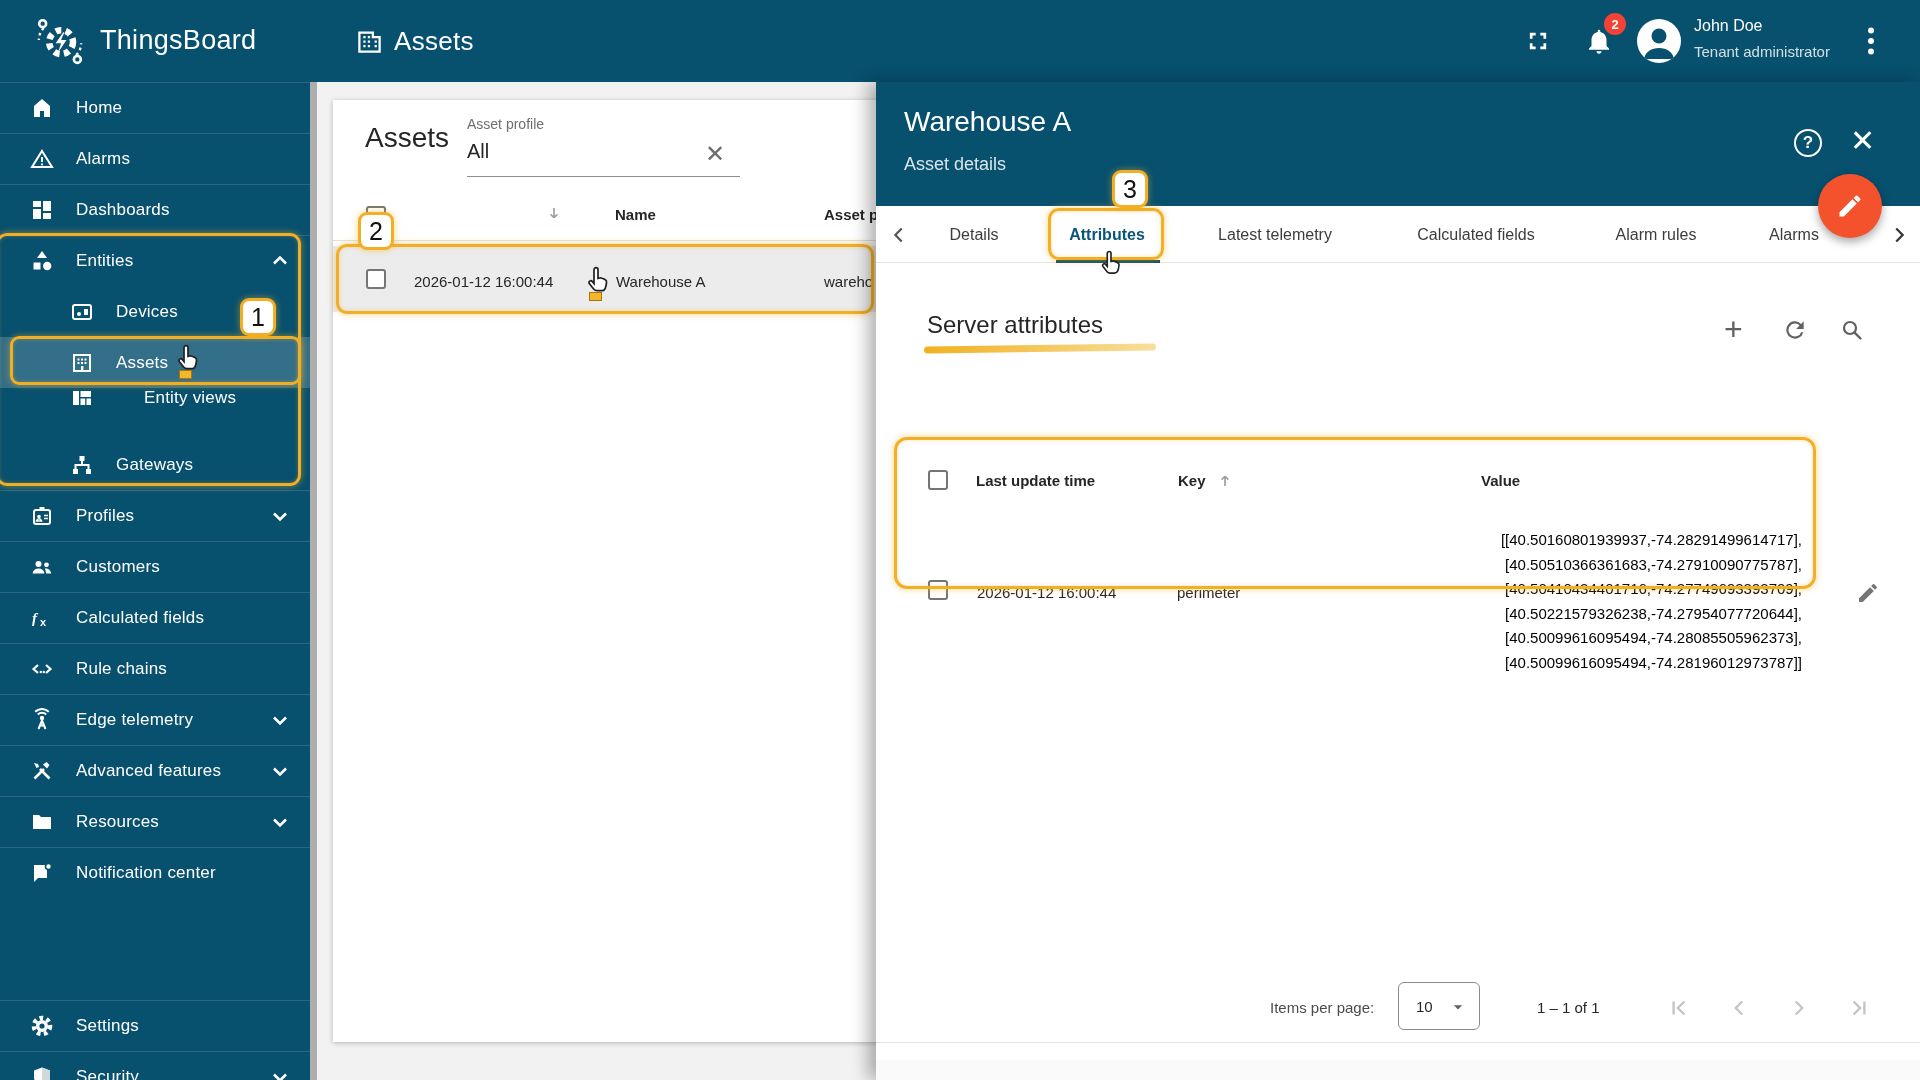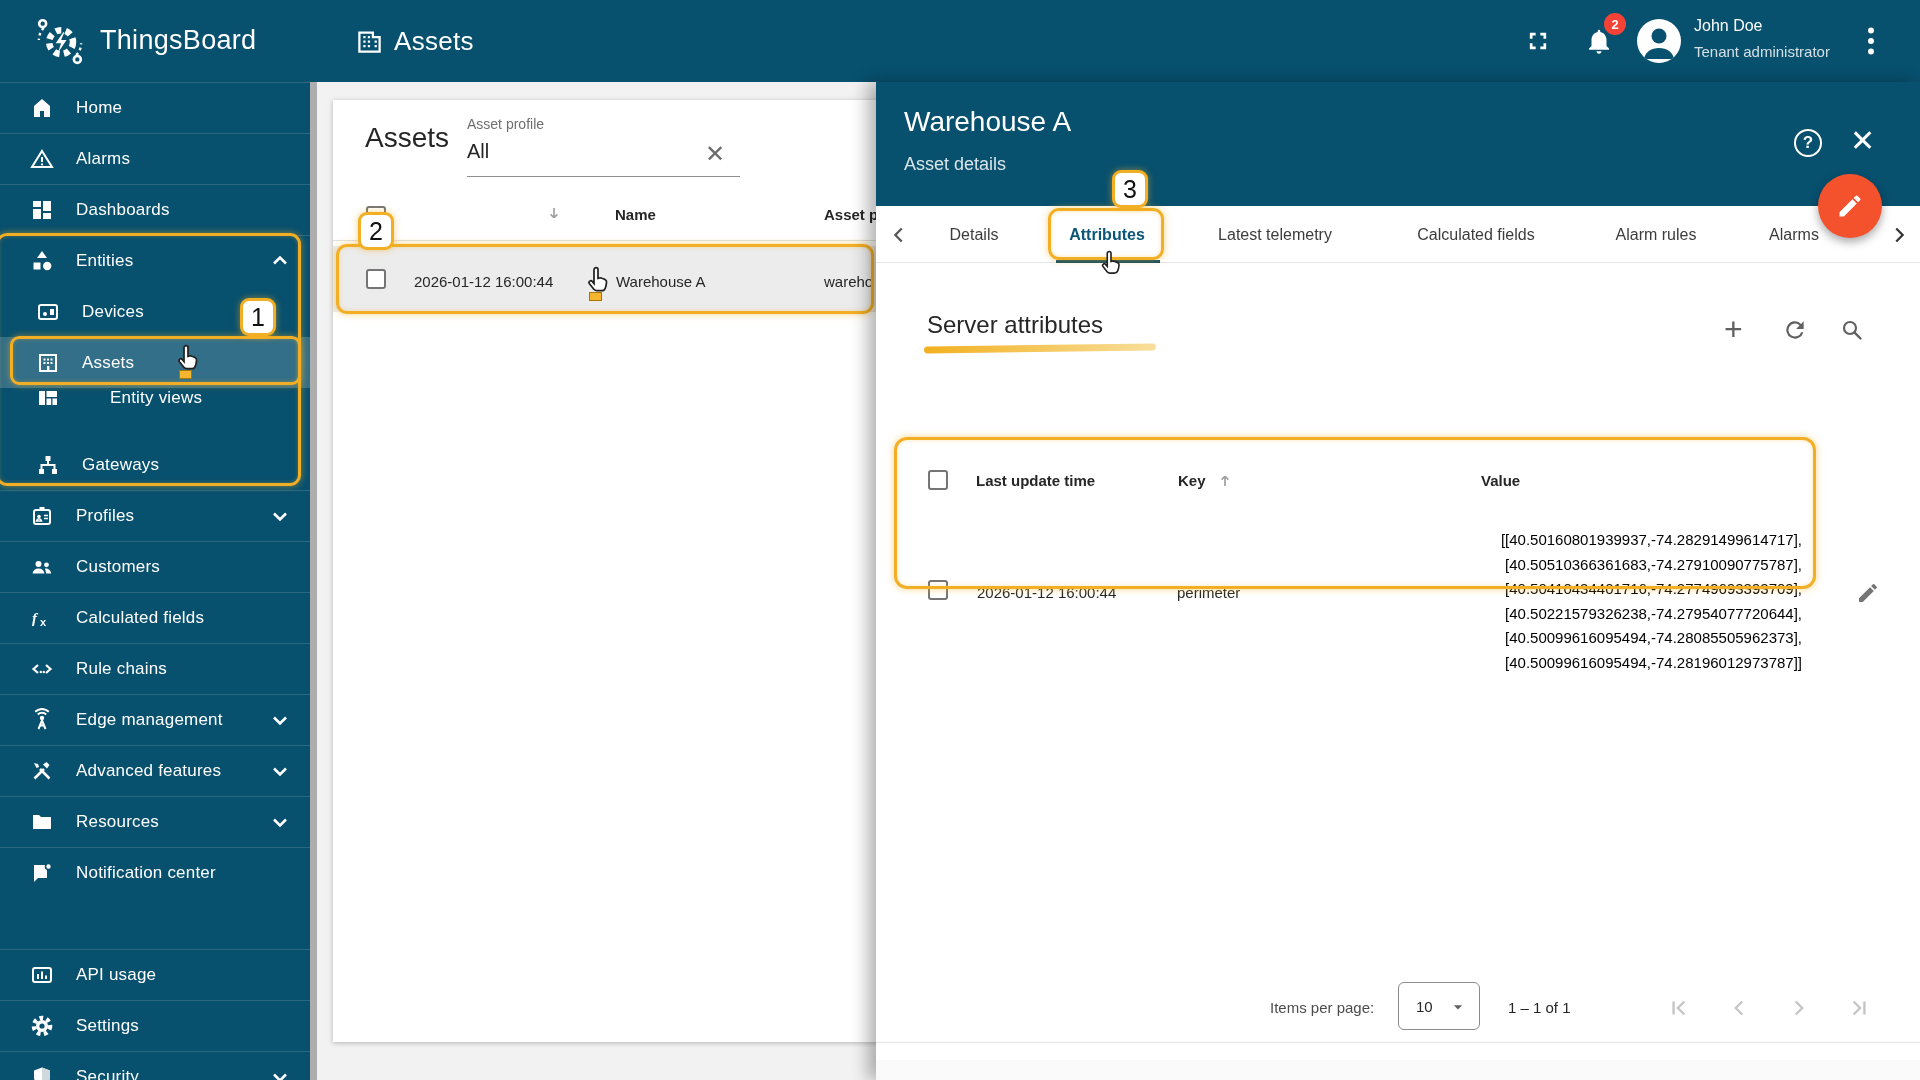--- a/index.html
+++ b/index.html
@@ -16,21 +16,21 @@
   .badge-red { position:absolute; width:22px; height:22px; border-radius:50%; background:#F44336; color:#fff;
     font-size:13px; display:flex; align-items:center; justify-content:center; font-weight:700; }
   .user-name { color:#fff; font-size:16px; }
   .user-role { color:rgba(255,255,255,.82); font-size:15px; }
 
   
   #sidebar { position:absolute; left:0; top:82px; width:310px; height:998px; background:#07506E; z-index:30; }
   .nav-item { position:absolute; left:0; width:310px; height:51px; display:flex; align-items:center;
     color:#fff; padding-left:30px; cursor:pointer; }
   .nav-item.top { border-top:1px solid rgba(255,255,255,.14); }
-  .nav-item.sub { padding-left:36px; }
+  .nav-item.sub { padding-left:70px; }
   .nav-item.selected { background:rgba(255,255,255,.18); }
   .nav-icon { width:24px; height:24px; margin-right:22px; flex:0 0 auto; display:flex; }
   .nav-label { font-size:17px; font-weight:500; letter-spacing:.2px; white-space:nowrap; }
   .nav-chevron { position:absolute; right:18px; top:13px; width:24px; height:24px; }
 
   
   #content-bg { position:absolute; left:317px; top:82px; width:1603px; height:998px; background:#f2f2f2; z-index:5; }
   #scroll-strip { position:absolute; left:310px; top:82px; width:7px; height:998px; background:#aeaeae; z-index:31; }
   #assets-card { position:absolute; left:333px; top:100px; width:560px; height:942px; background:#fff;
     box-shadow:0 1px 5px rgba(0,0,0,.25); z-index:10; }
@@ -260,21 +260,21 @@
       <span class="nav-label">Rule chains</span>
     </div>
     <div class="nav-item top" style="top:612px;">
       <span class="nav-icon">
           <svg width="24" height="24" viewBox="0 0 24 24">
             <circle cx="12" cy="10" r="2.2" fill="#fff"></circle>
             <path d="M7.8 6.5a6 6 0 0 1 8.4 0M5.2 3.8a9.6 9.6 0 0 1 13.6 0" fill="none" stroke="#fff" stroke-width="2"></path>
             <path d="M12 12.5L8.5 21M12 12.5L15.5 21M9.8 17.5h4.4" fill="none" stroke="#fff" stroke-width="2"></path>
           </svg>
         </span>
-      <span class="nav-label">Edge management</span>
+      <span class="nav-label">Edge telemetry</span>
       <span class="nav-chevron"><svg width="24" height="24" viewBox="0 0 24 24">
             <path d="M6 9.5L12 15.5L18 9.5" fill="none" stroke="#fff" stroke-width="2.6"></path>
           </svg></span>
     </div>
     <div class="nav-item top" style="top:663px;">
       <span class="nav-icon">
           <svg width="24" height="24" viewBox="0 0 24 24">
             <path d="M4.5 19.5L14 10M19.5 19.5L10 10" fill="none" stroke="#fff" stroke-width="2.6"></path>
             <path d="M13 5.5l3.5-2.5 3 3L17 9.5z" fill="#fff"></path>
             <path d="M4 4l4 1 1 3-2.5 1z" fill="#fff"></path>
@@ -297,29 +297,20 @@
           </svg></span>
     </div>
     <div class="nav-item top" style="top:765px;">
       <span class="nav-icon">
           <svg width="24" height="24" viewBox="0 0 24 24">
             <path d="M4 4h13v13H8l-4 4z" fill="#fff"></path>
             <circle cx="18.5" cy="5.5" r="3" fill="#fff" stroke="#07506E" stroke-width="1.6"></circle>
           </svg>
         </span>
       <span class="nav-label">Notification center</span>
-    </div>
-    <div class="nav-item top" style="top:867px;">
-      <span class="nav-icon">
-          <svg width="24" height="24" viewBox="0 0 24 24">
-            <rect x="3" y="5" width="18" height="14" rx="2" fill="none" stroke="#fff" stroke-width="2"></rect>
-            <path d="M7 11h2v5H7zM11 8.5h2V16h-2zM15 12.5h2V16h-2z" fill="#fff"></path>
-          </svg>
-        </span>
-      <span class="nav-label">API usage</span>
     </div>
     <div class="nav-item top" style="top:918px;">
       <span class="nav-icon">
           <svg width="24" height="24" viewBox="0 0 24 24">
             <circle cx="12" cy="12" r="8" fill="none" stroke="#fff" stroke-width="4.6" stroke-dasharray="3.6 3.4"></circle>
             <circle cx="12" cy="12" r="6" fill="#fff"></circle>
             <circle cx="12" cy="12" r="2.6" fill="#07506E"></circle>
           </svg>
         </span>
       <span class="nav-label">Settings</span>
@@ -463,21 +454,21 @@
       </span>
 
       <span class="abs pag-text" style="left:394px;top:736px;">Items per page:</span>
       <div class="select-box" style="left:522px;top:719px;width:82px;height:48px;"></div>
       <span class="abs pag-text" style="left:540px;top:735px;color:#262626;">10</span>
       <span class="abs" style="left:572px;top:734px;">
         <svg width="20" height="20" viewBox="0 0 24 24">
             <path d="M7 10l5 5 5-5z" fill="#616161"></path>
           </svg>
       </span>
-      <span class="abs pag-text" style="left:632px;top:736px;color:#262626;">1 – 1 of 1</span>
+      <span class="abs pag-text" style="left:661px;top:736px;color:#262626;">1 – 1 of 1</span>
       <span class="abs" style="left:790px;top:732px;">
         <svg width="26" height="26" viewBox="0 0 24 24">
             <path d="M7 6v12M17 6l-6 6 6 6" fill="none" stroke="#c5c5c5" stroke-width="2.2"></path>
           </svg>
       </span>
       <span class="abs" style="left:850px;top:732px;">
         <svg width="26" height="26" viewBox="0 0 24 24">
             <path d="M15 6l-6 6 6 6" fill="none" stroke="#c5c5c5" stroke-width="2.2"></path>
           </svg>
       </span>

